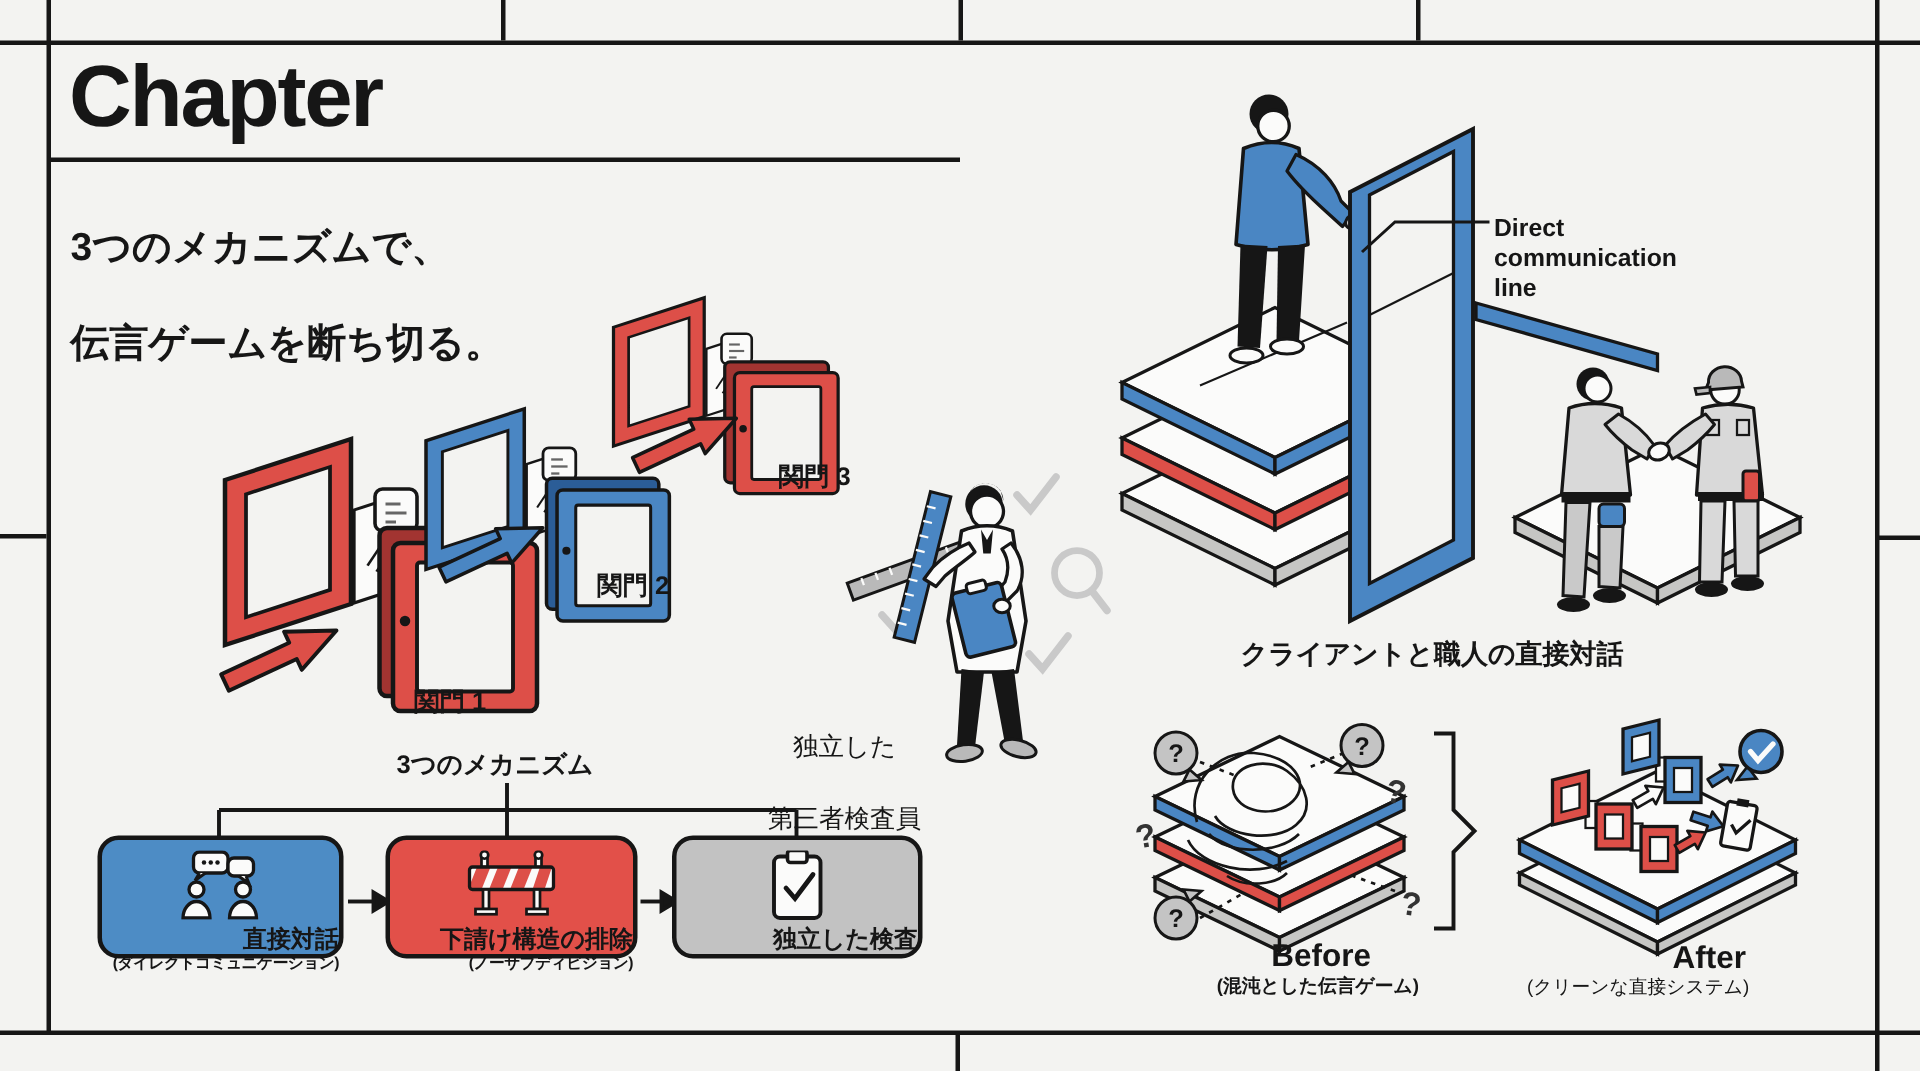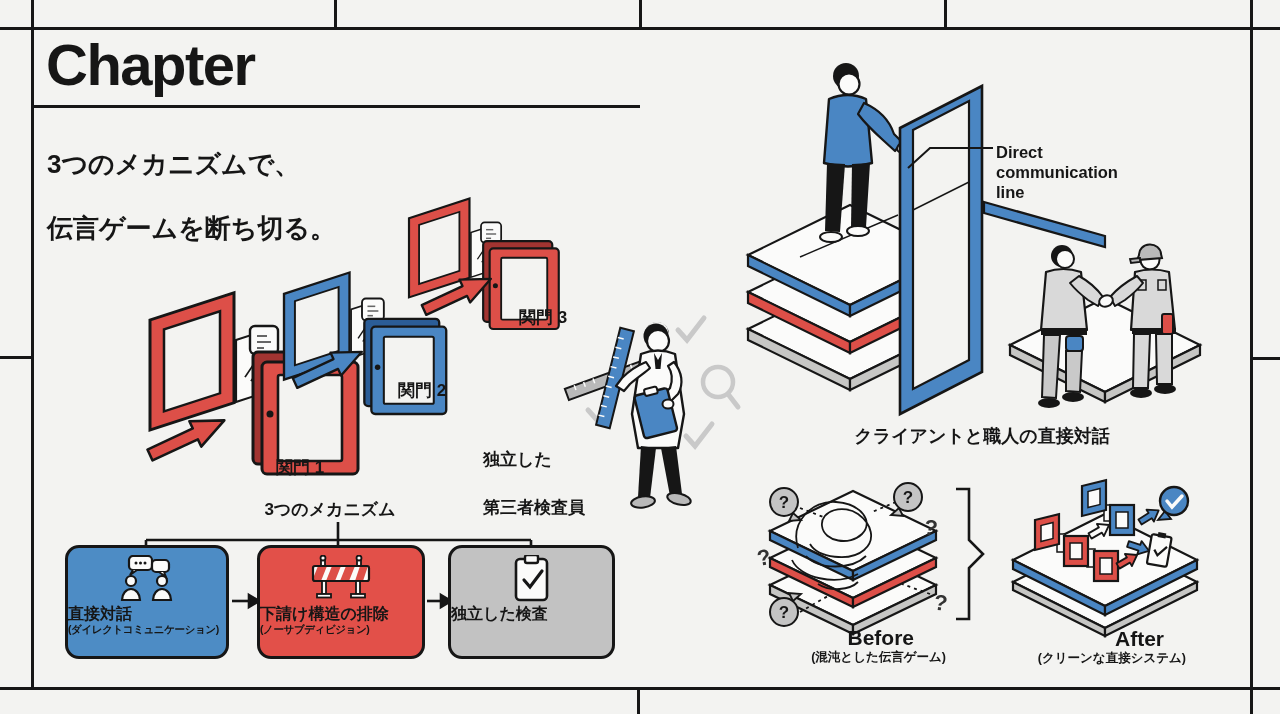--- a/index.html
+++ b/index.html
@@ -11,36 +11,36 @@
   }
   .gl{position:absolute;background:var(--c-ink,#161616)}
   .txt{position:absolute;white-space:pre-line}
   #title{left:46px;top:31px;font-size:58px;font-weight:800;letter-spacing:-1.5px}
   #title-rule{left:33px;top:105px;width:607px;height:3px}
   #subtitle{left:47px;top:116px;font-size:26px;font-weight:900;line-height:32px}
   .gate-label{position:absolute;font-size:17px;font-weight:900}
   #gate1-label{left:276px;top:456px}
   #gate2-label{left:398px;top:379px}
   #gate3-label{left:519px;top:306px}
-  #inspector-caption{left:483px;top:424px;width:160px;font-size:17px;font-weight:700;line-height:24px}
+  #inspector-caption{left:483px;top:462px;width:160px;text-align:center;font-size:17px;font-weight:400;line-height:24px}
   #direct-annotation{left:996px;top:142px;width:138px;font-size:16.5px;font-weight:700;line-height:20px}
-  #direct-caption{left:827px;top:424px;width:310px;text-align:center;font-size:18px;font-weight:900}
+  #direct-caption{left:827px;top:424px;width:310px;text-align:left;font-size:18px;font-weight:900}
   #mech-title{left:250px;top:498px;width:160px;text-align:center;font-size:17px;font-weight:900}
-  .mech-box{position:absolute;top:545px;height:114px;border:3px solid var(--c-ink,#161616);
-    border-radius:14px;box-sizing:border-box;text-align:left;z-index:3}
+  .mech-box{position:absolute;top:557px;height:82px;border:3px solid var(--c-ink,#161616);
+    border-radius:14px;box-sizing:border-box;text-align:right;z-index:3}
   #mech-box-0{left:65px;width:164px;background:var(--c-box_blue,#4d8cc5)}
   #mech-box-1{left:257px;width:168px;background:var(--c-box_red,#e25049)}
   #mech-box-2{left:448px;width:167px;background:var(--c-box_gray,#c2c2c2)}
   .mech-icon{position:absolute;top:7px;left:0;right:0;display:flex;justify-content:center}
   .mech-label{position:absolute;top:56px;width:100%;font-size:16px;font-weight:900}
   .mech-sub{position:absolute;top:75px;width:100%;font-size:10.5px;font-weight:700;letter-spacing:-0.4px}
   #before-label{left:790px;top:626px;width:124px;text-align:right;font-size:21px;font-weight:800}
   #before-sub{left:758px;top:649px;width:188px;text-align:right;font-size:12.5px;font-weight:800}
   #after-label{left:1040px;top:627px;width:124px;text-align:right;font-size:21px;font-weight:800}
-  #after-sub{left:1018px;top:650px;width:168px;text-align:right;font-size:12.5px;font-weight:700}
+  #after-sub{left:1018px;top:650px;width:168px;text-align:left;font-size:12.5px;font-weight:400}
   #art{position:absolute;left:0;top:0;z-index:1}
   .txt,.gate-label{z-index:2}
   .c-red{--f:var(--c-red,#dd4f48);--fd:var(--c-red_dark,#a23431)}
   .c-blue{--f:var(--c-blue,#4a86c3);--fd:var(--c-blue_dark,#2b5d97)}
 </style>
 </head>
 <body>
 
 <div class="gl" style="left:31px;top:0;width:2.5px;height:688px"></div>
 <div class="gl" style="left:0;top:27px;width:1280px;height:2.5px"></div>

